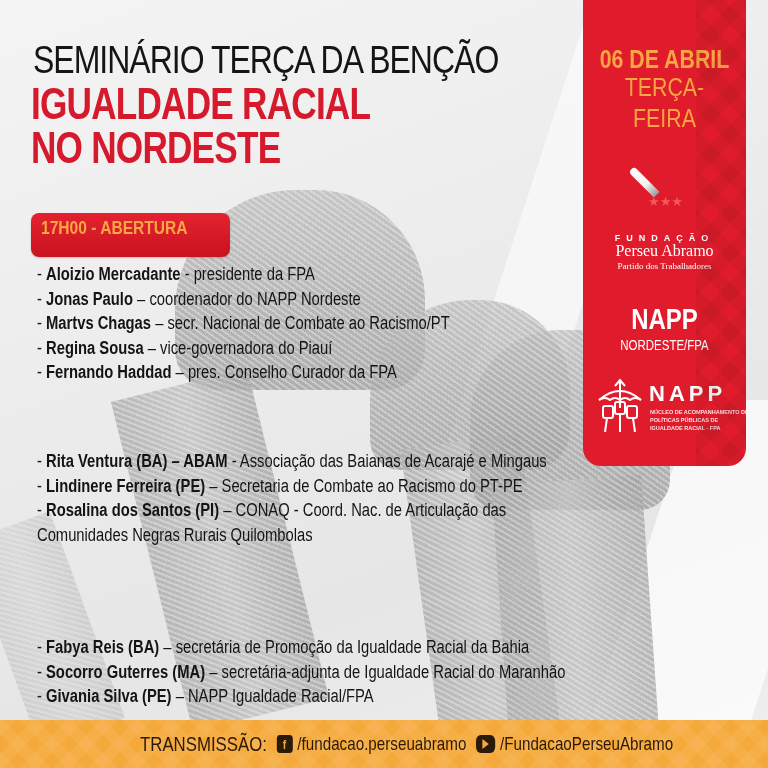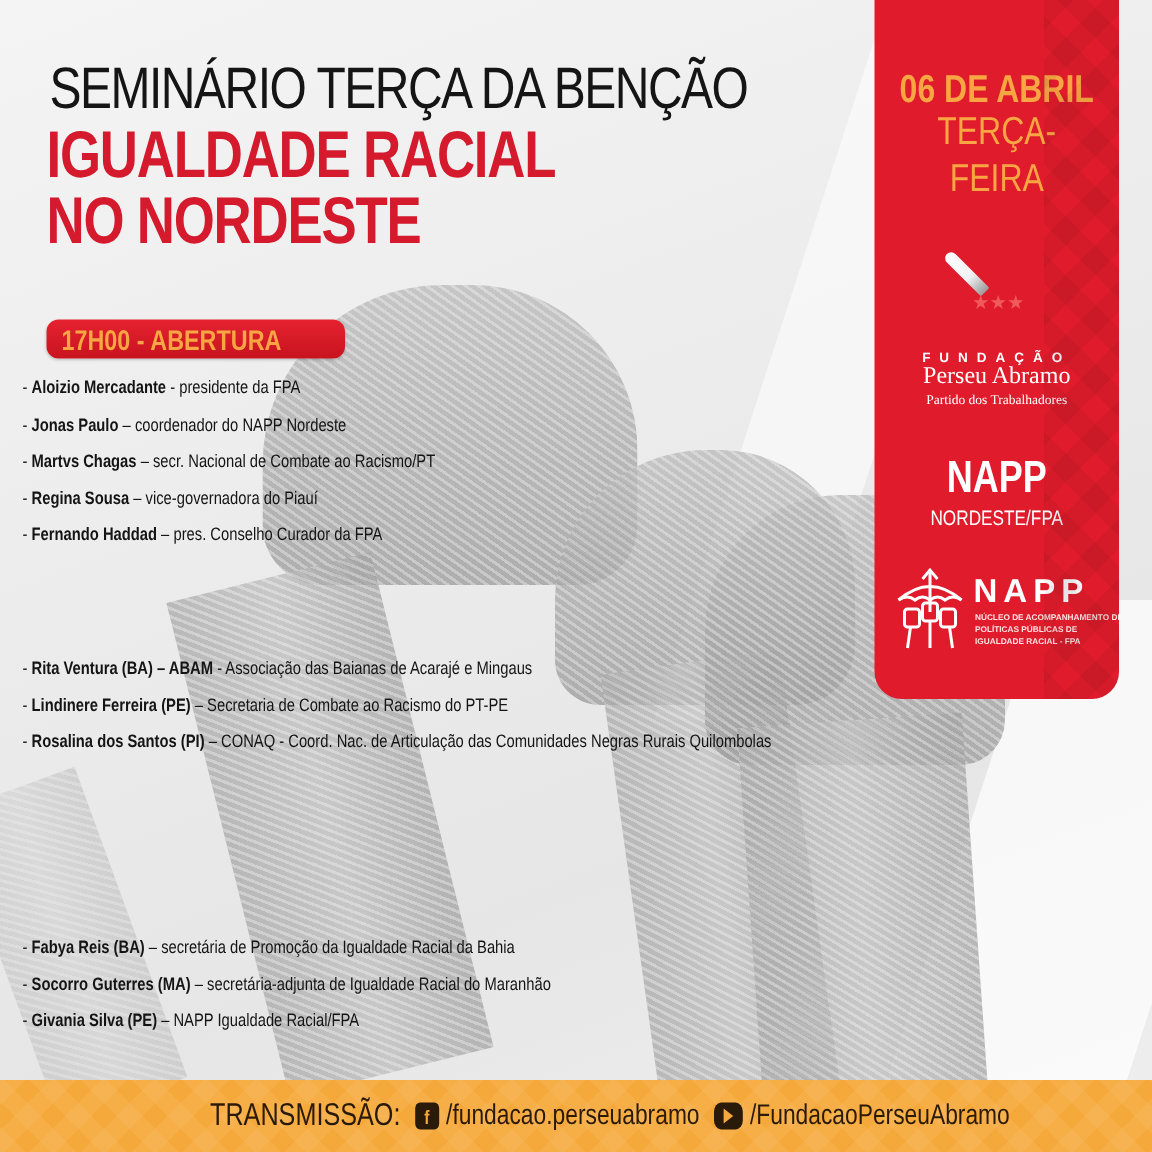--- a/index.html
+++ b/index.html
@@ -104,31 +104,32 @@
       position: absolute; left: 66px; top: 381px;
       color: #fff; font-weight: 700; font-size: 22px; letter-spacing: 4px;
     }
     .napp-logo-desc {
       position: absolute; left: 67px; top: 408px; width: 100px;
       color: #ffe2e2; font-weight: 700; font-size: 5.5px; line-height: 8px;
     }
 
     
     .section-pill {
-      position: absolute; left: 31px; height: 26px;
+      position: absolute; left: 31px; height: 44px;
       background: linear-gradient(180deg, #e5222f, #c8131f);
       border-radius: 8px;
       color: #f8a543; font-weight: 700; font-size: 19px; line-height: 29px;
       padding: 0 10px; white-space: nowrap;
       box-shadow: 0 1px 2px rgba(0,0,0,0.2);
     }
     .pill-text { display: inline-block; transform: scaleX(0.82); transform-origin: left center; }
     .list {
-      position: absolute; left: 15px; font-size: 12px; line-height: 24.5px;
+      position: absolute; left: 37px; font-size: 18px; line-height: 24.5px;
       color: #141414;
+      margin-top: 16px;
     }
     .item { white-space: nowrap; transform: scaleX(0.82); transform-origin: left top; }
     .item.wrap { white-space: normal; width: 650px; }
     .item b { font-weight: 700; }
 
     
     .footer {
       position: absolute; left: 0; bottom: 0; width: 768px; height: 48px;
       background:
         repeating-linear-gradient(135deg, rgba(255,255,255,0.06) 0 12px, rgba(0,0,0,0) 12px 24px),

